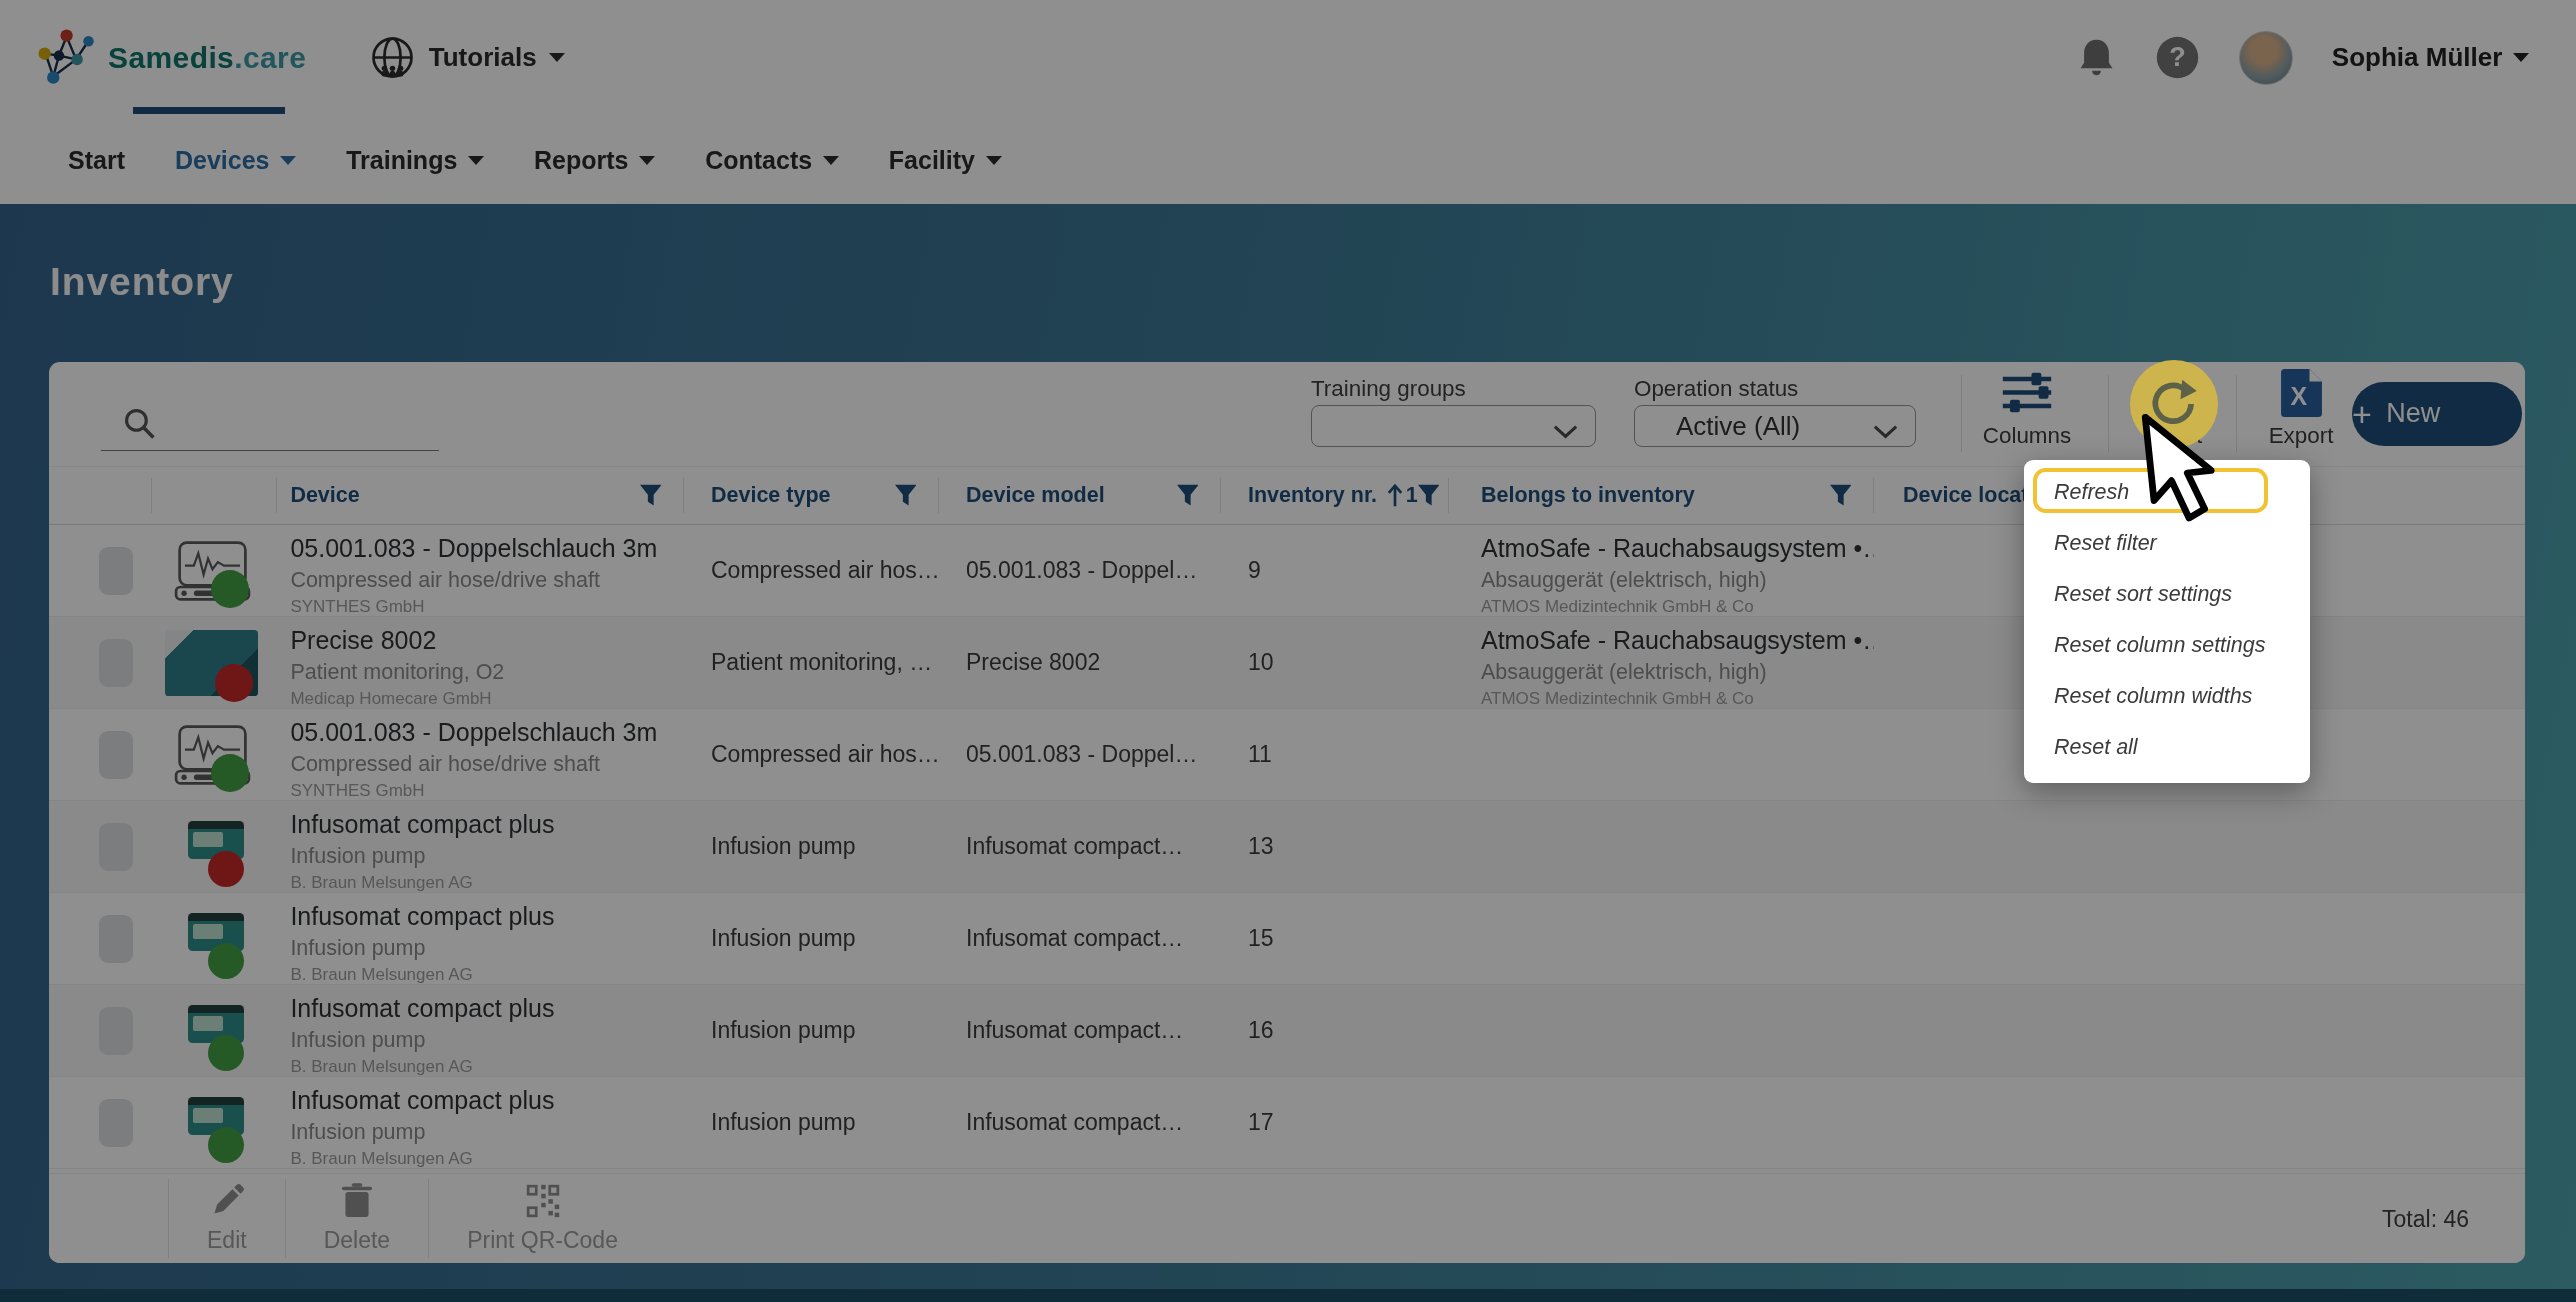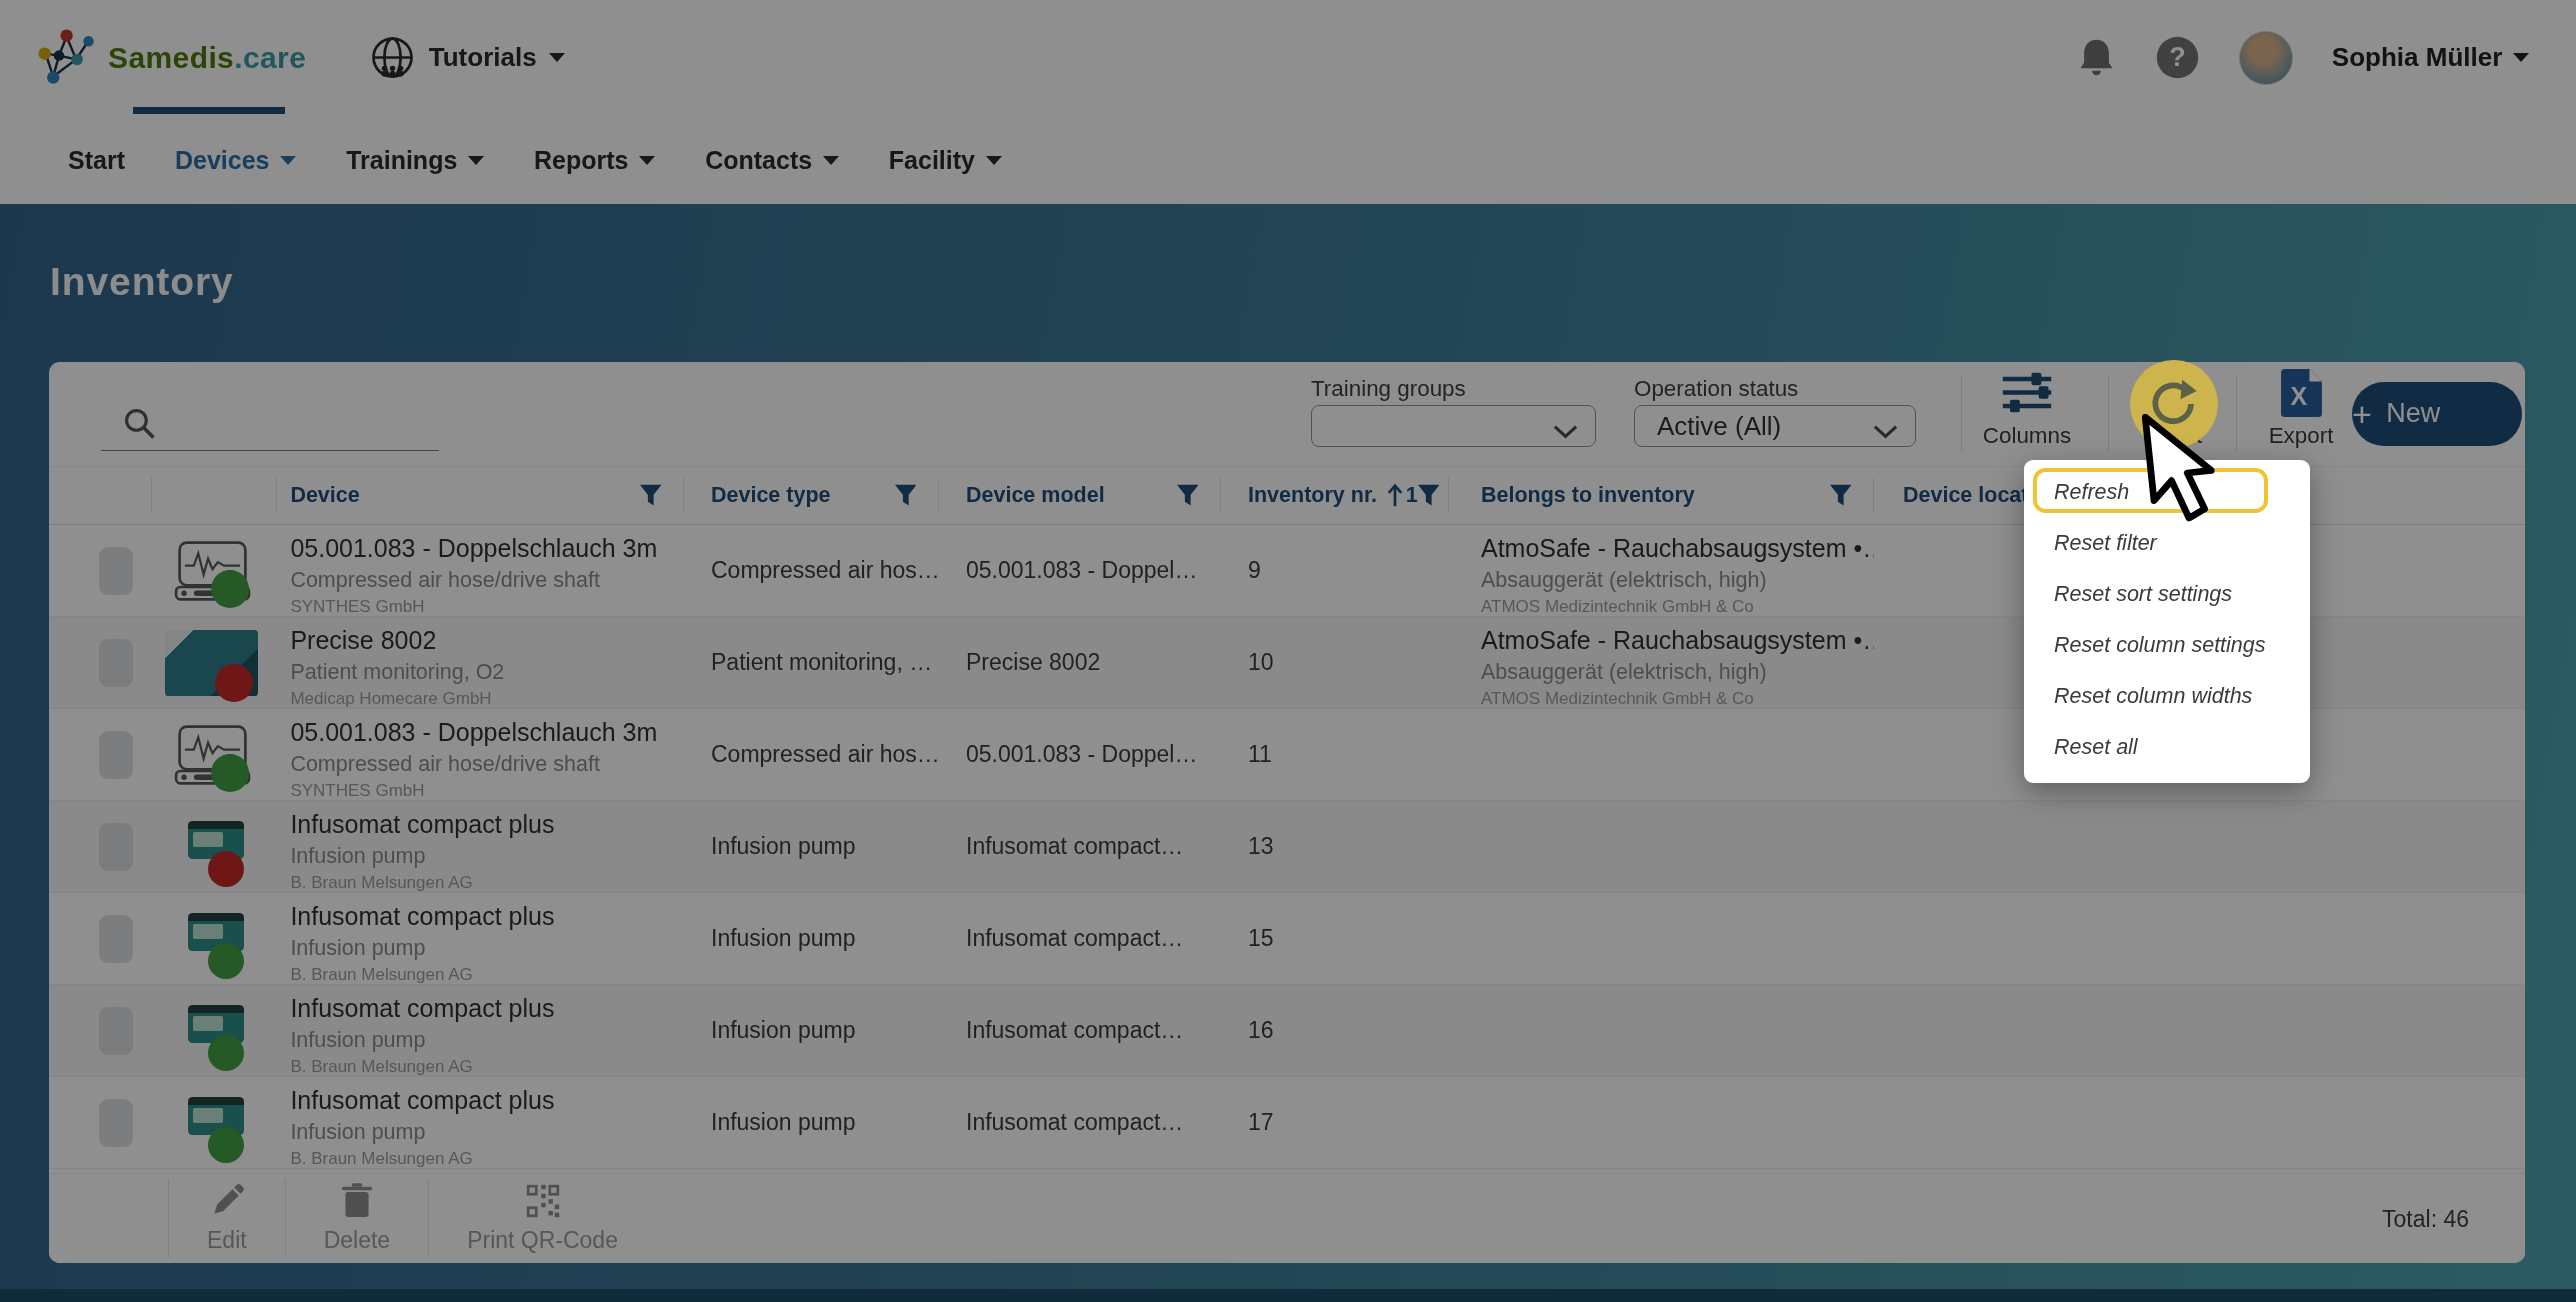--- a/index.html
+++ b/index.html
@@ -4,21 +4,21 @@
 <style>
   html,body{margin:0;padding:0;background:#333;}
   .stage{position:relative;width:2576px;height:1303px;overflow:hidden;
          font-family:"Liberation Sans","DejaVu Sans",sans-serif;background:#35688f;}
 
   
   .appbar{position:absolute;left:0;top:0;width:100%;height:115px;background:#ffffff;display:flex;align-items:center;}
   .brand{display:flex;align-items:center;margin-left:38px;}
   .brand svg{width:61px;height:61px;}
   .brand-text{font-size:30px;font-weight:bold;margin-left:9px;letter-spacing:0.4px;}
-  .brand-primary{color:#4d7c0f;}
+  .brand-primary{color:#0f766e;}
   .brand-suffix{color:#3a9aa5;}
   .tutorials{display:flex;align-items:center;margin-left:63px;gap:12.5px;font-size:26px;color:#2b2b2b;font-weight:bold;}
   .appbar-right{margin-left:auto;display:flex;align-items:center;gap:39px;margin-right:47px;}
   .avatar{width:52px;height:52px;border-radius:50%;background:radial-gradient(circle at 45% 35%,#d9b28c 0 30%,#8fa3a8 62%,#5f7680 100%);border:0.9px solid #cfcfcf;}
   .username{font-size:26px;font-weight:bold;color:#222;display:flex;align-items:center;gap:10.7px;}
   .caret{width:0;height:0;border-left:8px solid transparent;border-right:8px solid transparent;border-top:9px solid currentColor;display:inline-block;}
   .active-underline{position:absolute;left:133px;top:107px;width:152px;height:7.2px;background:#1f4e79;}
 
   
   .nav{position:absolute;left:0;top:115px;width:100%;height:90px;background:#ffffff;display:flex;align-items:center;gap:50px;padding-left:68px;box-sizing:border-box;}
@@ -32,21 +32,21 @@
   .bottom-strip{position:absolute;left:0;bottom:0;width:100%;height:14.3px;background:#1d4d66;}
 
   
   .card{position:absolute;left:49px;top:158px;width:2476px;height:901px;background:#ffffff;border-radius:10.7px;overflow:hidden;}
 
   
   .search-wrap{position:absolute;left:52px;top:36px;width:338px;height:52px;border-bottom:1.8px solid #777;}
   .search-wrap svg{position:absolute;left:21.5px;top:9px;}
   .search-input{position:absolute;left:63px;top:7.2px;width:260px;height:39px;border:none;outline:none;font-size:25px;background:transparent;}
   .f-label{position:absolute;top:14.3px;font-size:22.4px;color:#3f3f3f;}
-  .f-select{position:absolute;top:43px;height:42px;border:1.8px solid #90959a;border-radius:8px;box-sizing:border-box;display:flex;align-items:center;font-size:26px;color:#333;padding-left:22px;cursor:pointer;background:#fff;}
+  .f-select{position:absolute;top:43px;height:42px;border:1.8px solid #90959a;border-radius:8px;box-sizing:border-box;display:flex;align-items:center;font-size:26px;color:#333;padding-left:41px;cursor:pointer;background:#fff;}
   .f-select .chev{position:absolute;right:16px;top:18px;}
   .tg-label{left:1262px;}  .tg-select{left:1262px;width:285px;}
   .os-label{left:1585px;}  .os-select{left:1585px;width:282px;}
 
   .tb-divider{position:absolute;top:12.5px;height:77px;width:0.9px;background:#e0e0e0;}
   .icon-btn{position:absolute;top:7.2px;height:90px;width:118px;display:flex;flex-direction:column;align-items:center;cursor:pointer;}
   .icon-btn .ic{height:47px;display:flex;align-items:center;justify-content:center;}
   .icon-btn .lbl{font-size:22.4px;color:#3c3c3c;margin-top:7.2px;}
   .new-btn{position:absolute;left:2303px;top:19.7px;width:170px;height:64px;border-radius:32px;background:#1f4e79;color:#fff;display:flex;align-items:center;justify-content:flex-start;gap:14.3px;font-size:27px;cursor:pointer;}
   .plus{font-size:34px;font-weight:400;line-height:0;}

